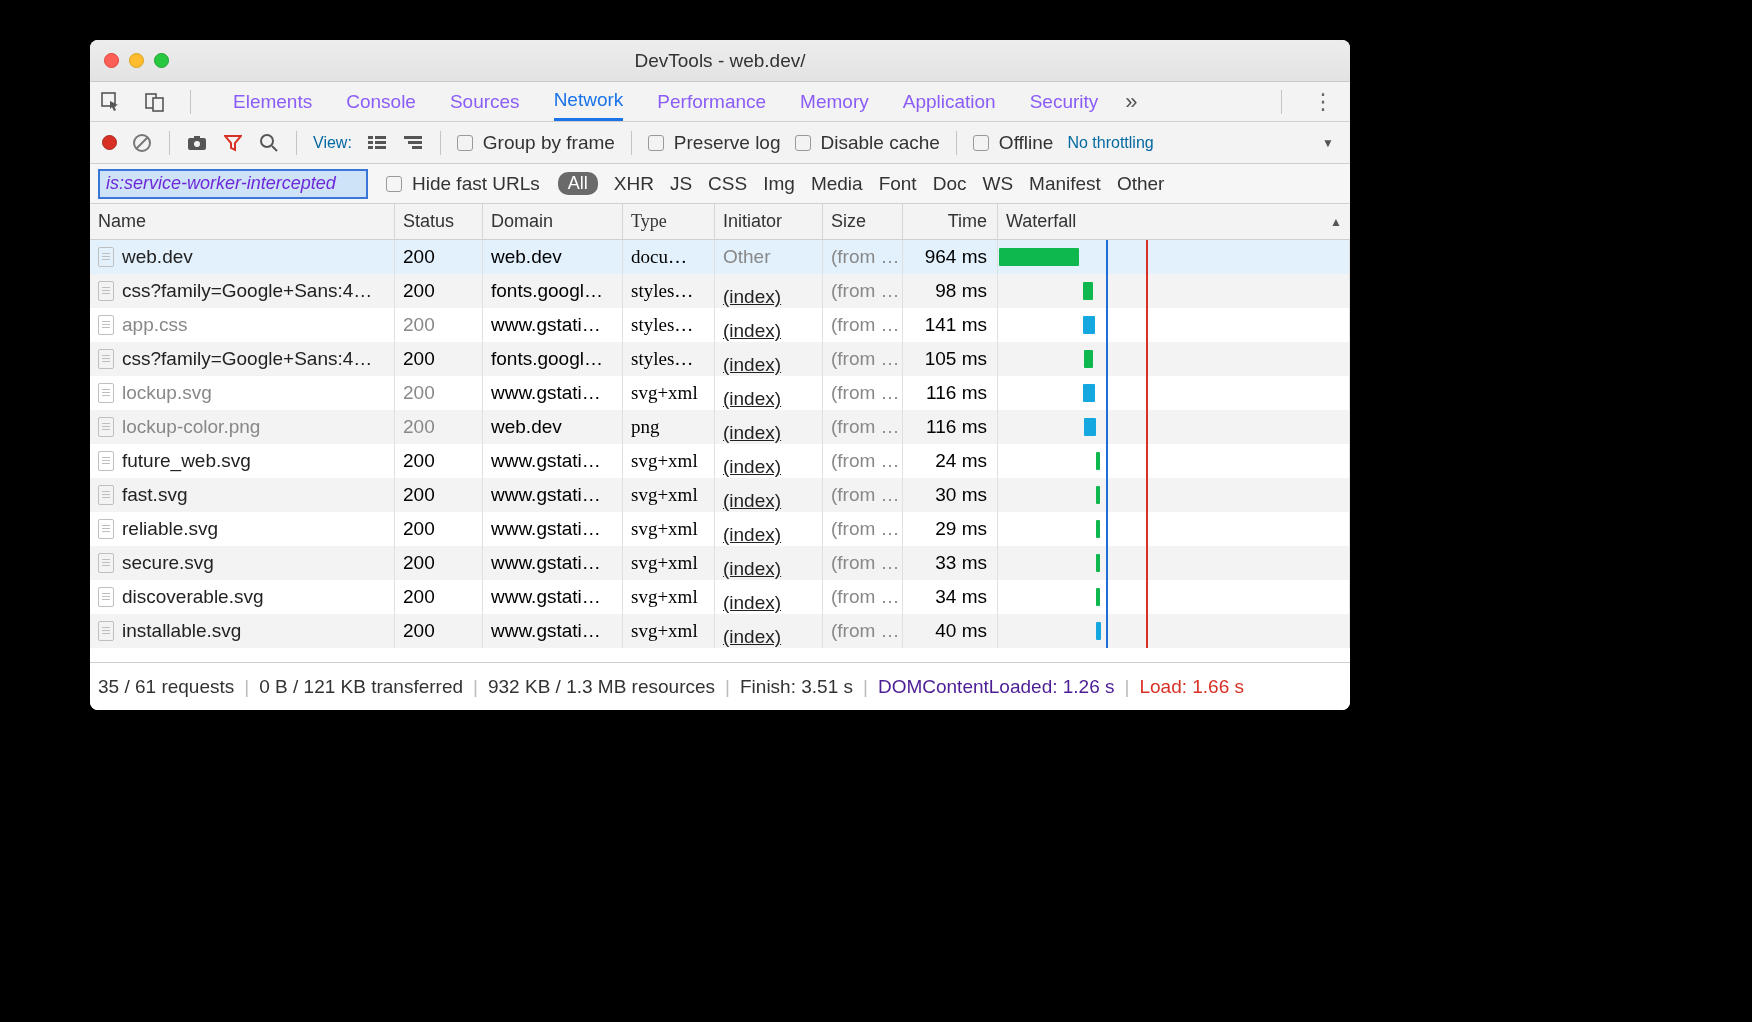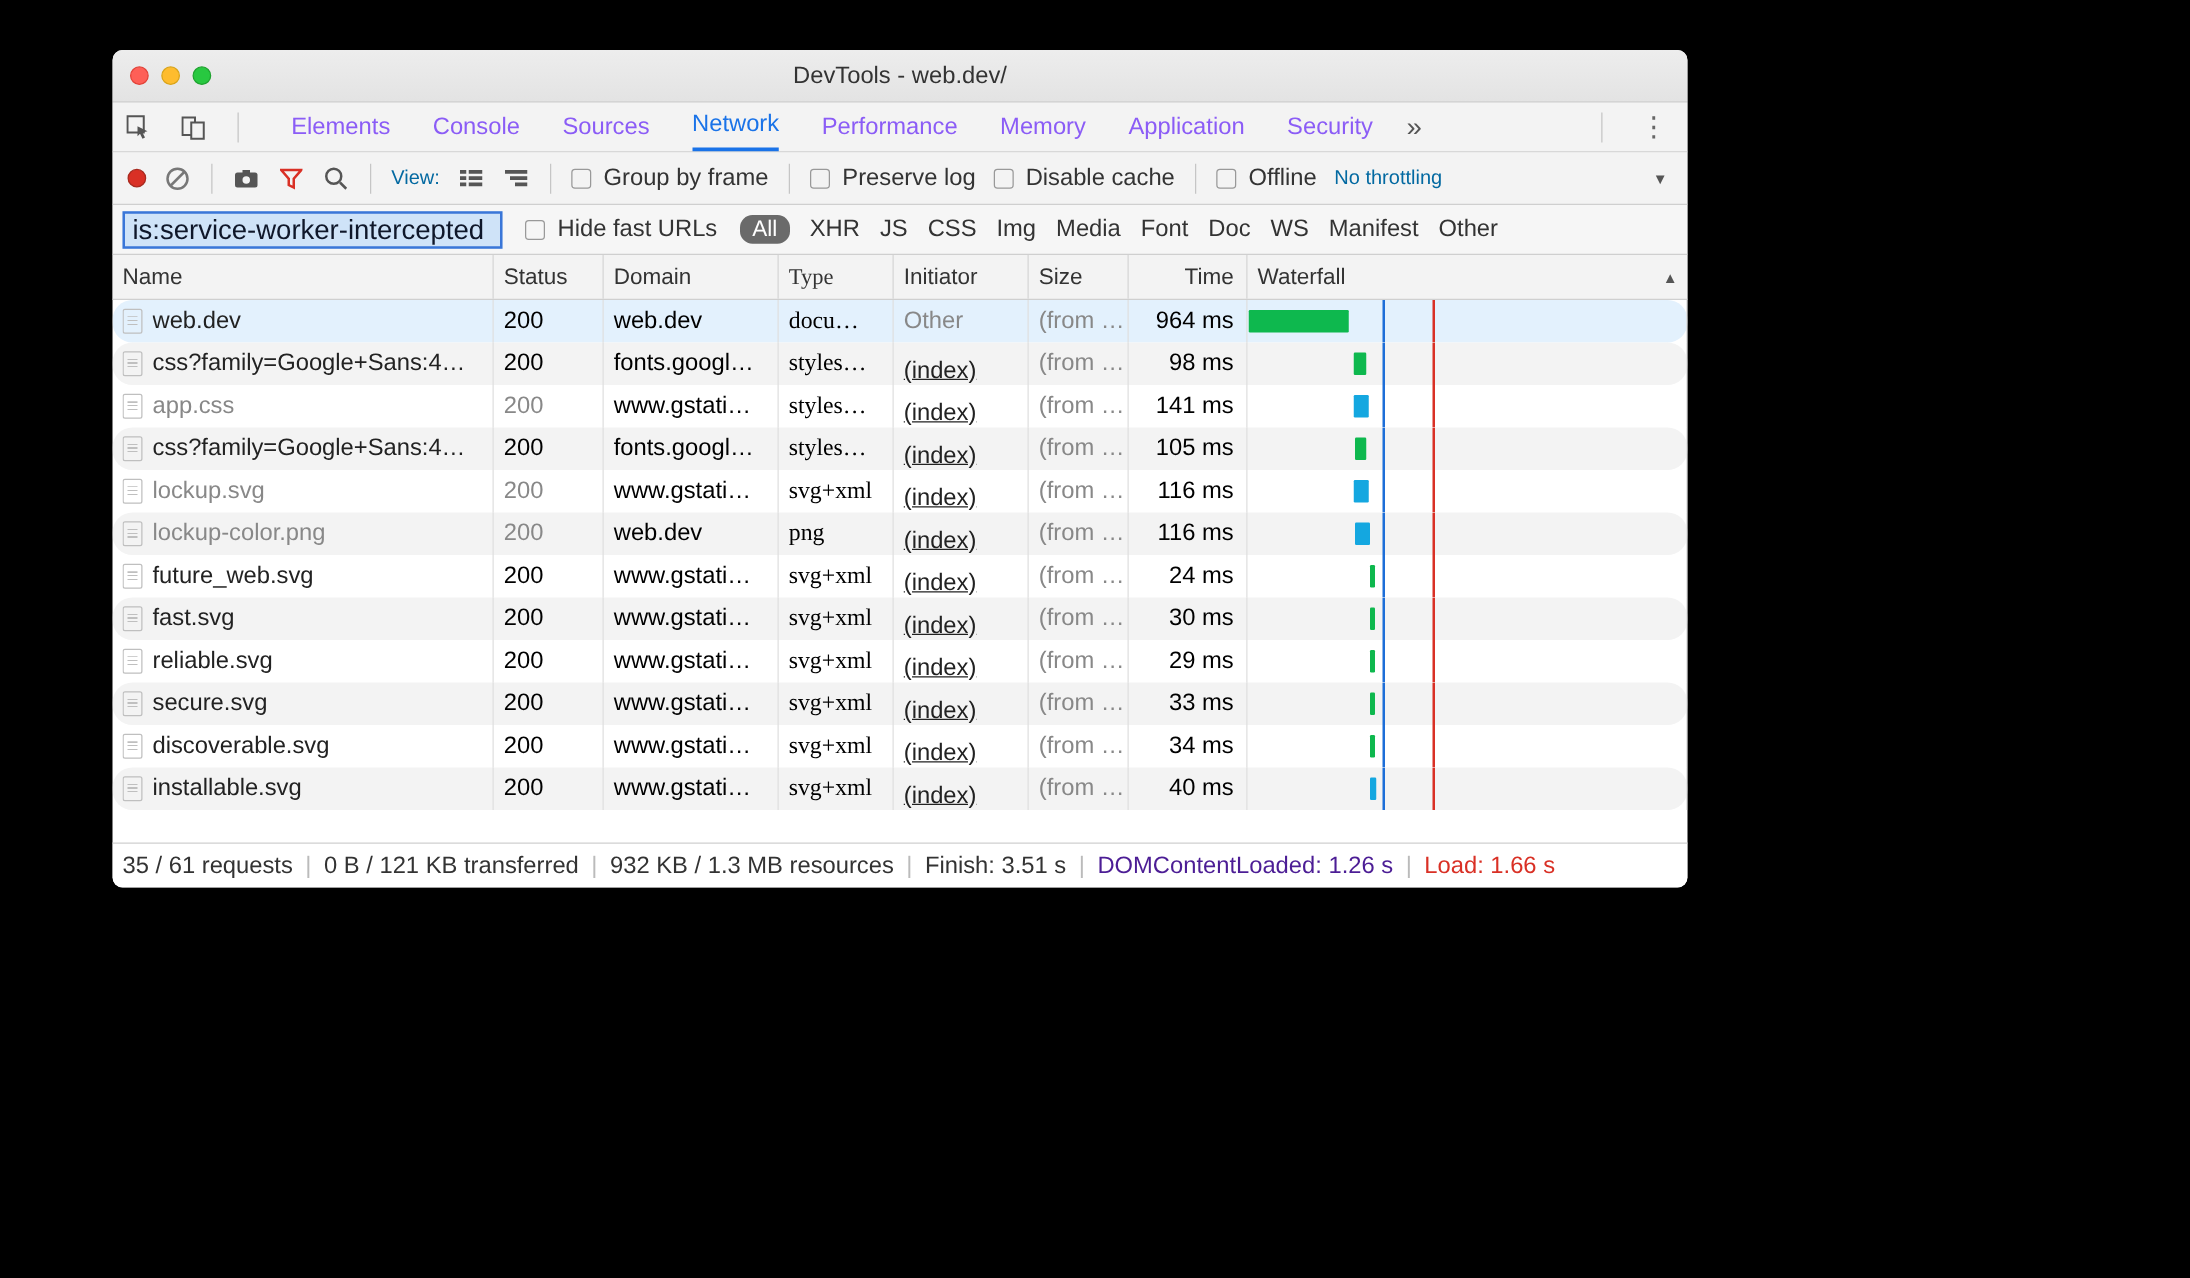--- a/index.html
+++ b/index.html
@@ -85,24 +85,25 @@
     align-items: center;
     padding: 4px 8px;
     gap: 18px;
     flex: 0 0 auto;
   }
   .filter-input {
     height: 30px;
     border: 2px solid #3a76d8;
     background: #cfe3f8;
     padding: 0 6px;
-    font-size: 22px;
-    color: #0f172a;
+    font-size: 18px;
+    color: #6d28d9;
     min-width: 270px;
     font-family: inherit;
+    font-style: italic;
   }
   .filter-types { display:flex; gap: 16px; align-items:center; font-size:19px; color:#333;}
   .pill { background:#6a6a6a; color:#fff; border-radius:10px; padding:1px 10px; font-size:18px;}
 
   .table-header {
     height: 36px;
     background: #f3f3f3;
     border-bottom: 1px solid #cfcfcf;
     display:flex;
     flex: 0 0 auto;
@@ -119,38 +120,38 @@
   .col.time { width: 95px; justify-content:flex-end; padding-right:10px;}
   .col.waterfall { flex:1; border-right:none; position:relative;}
   .sort-caret { position:absolute; right:8px; font-size:12px; color:#555;}
 
   .table-body {
     flex: 1;
     overflow: hidden;
     position: relative;
     font-size: 19px;
   }
-  .row { display:flex; height:34px; align-items:stretch; border-bottom:0px solid #eee;border-radius:16px;}
+  .row { display:flex; height:34px; align-items:stretch; border-bottom:0px solid #eee;}
   .row:nth-child(even){ background:#f5f9ff0d; }
   .row.selected { background:#e3f1fd; }
   .row.alt { background:#f3f3f3; }
   .row .col { border-right:1px solid #e0e0e0; }
   .cell-name { display:flex; align-items:center; gap:8px; overflow:hidden;}
   .file-icon { width:16px; height:20px; border:1.5px solid #bfbfbf; border-radius:2px; position:relative; flex:0 0 16px;}
   .file-icon.css::after{content:""; position:absolute; left:3px; right:3px; top:5px; bottom:5px; background:repeating-linear-gradient(#bfbfbf,#bfbfbf 1px,transparent 1px,transparent 3px);}
   .name-text { overflow:hidden; text-overflow:ellipsis; white-space:nowrap; color:#222;}
   .initiator-link { text-decoration: underline; color:#222; cursor:pointer;margin-top:11px;}
   .muted { color:#888; }
   .wf-cell { position:relative; padding:0;}
   .wf-wrap{ position:absolute; inset:0;}
   .wf-bar { position:absolute; top:8px; height:18px; border-radius:1px;}
   .wf-line-blue { position:absolute; top:0; bottom:0; width:2px; background:#1d6ed8;}
   .wf-line-red { position:absolute; top:0; bottom:0; width:2px; background:#d93025;}
   .statusbar {
-    height: 36px;
+    height: 48px;
     border-top: 1px solid #cfcfcf;
     background: #fff;
     display:flex;
     align-items:center;
     padding: 0 8px;
     gap: 6px;
     font-size: 19px;
     color:#333;
     flex: 0 0 auto;
     text-align: right;

